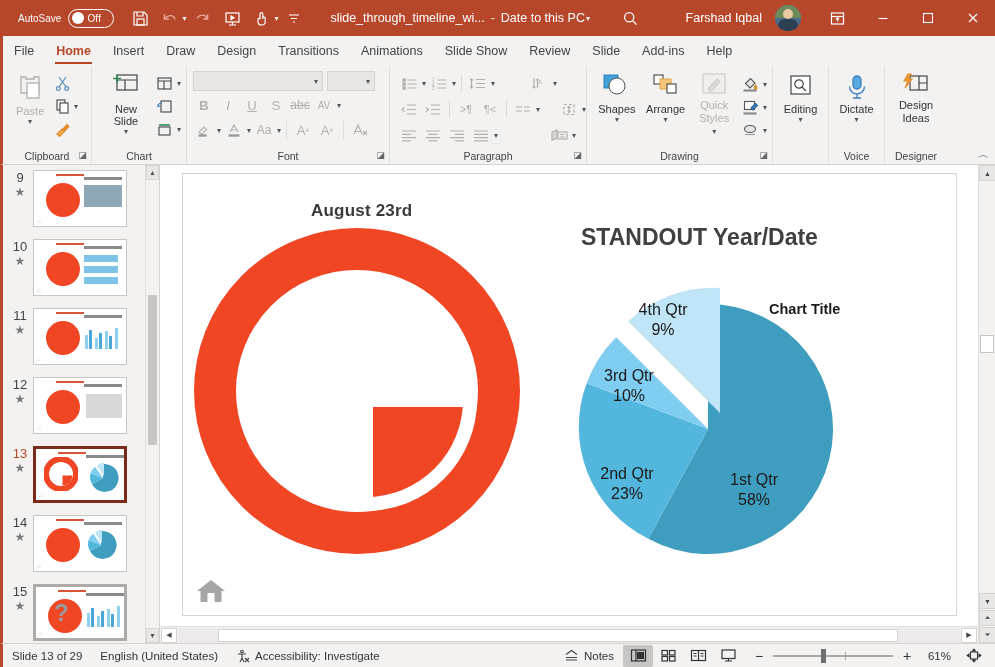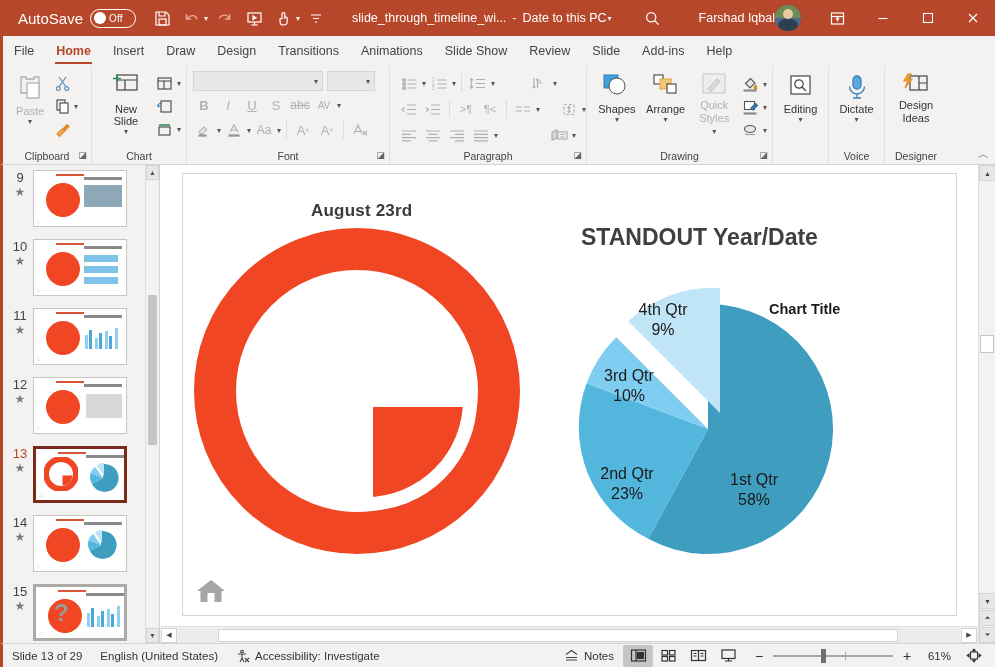--- a/index.html
+++ b/index.html
@@ -11,40 +11,40 @@
   }
   .app { position: relative; width: 995px; height: 667px; display: flex; flex-direction: column; }
 
   
   .titlebar {
     height: 36px; background: #b7472a; color: #fff;
     display: flex; align-items: center; flex: none;
     font-size: 12.5px;
   }
   .autosave-wrap { display: flex; align-items: center; gap: 7px; padding-left: 18px; }
-  .autosave-label { font-size: 15px; }
+  .autosave-label { font-size: 10px; }
   .toggle {
     width: 46px; height: 19px; border-radius: 10px; border: 1.3px solid #fff;
     display: flex; align-items: center; gap: 3px; padding-left: 3px;
     font-size: 10px; letter-spacing: .2px;
   }
   .toggle .knob { width: 12px; height: 12px; border-radius: 50%; background: #fff; flex: none; }
   .qat { display: flex; align-items: center; gap: 2px; margin-left: 12px; }
   .qat-btn {
     width: 28px; height: 28px; display: flex; align-items: center; justify-content: center;
     border-radius: 2px;
   }
   .qat-btn svg { display: block; }
   .caret-mini { font-size: 8px; opacity: .9; margin-left: -4px; }
   .doc-title { margin-left: 22px; display: flex; align-items: center; gap: 6px; white-space: nowrap; }
   .doc-title .sep { opacity: .85; }
   .saved-state { display: flex; align-items: center; gap: 5px; }
   .tb-search { margin-left: 26px; width: 30px; height: 28px; display: flex; align-items: center; justify-content: center; }
   .tb-right { margin-left: auto; display: flex; align-items: center; }
-  .user-name { font-size: 12.5px; margin-right: 0; white-space: nowrap; }
+  .user-name { font-size: 12.5px; margin-right: 13px; white-space: nowrap; }
   .avatar {
     width: 26px; height: 26px; border-radius: 50%; overflow: hidden;
     background: #4a6b8a; flex: none; position: relative; margin-right: 14px;
   }
   .avatar .head { position: absolute; left: 8px; top: 4px; width: 10px; height: 10px; border-radius: 50%; background: #e8c9a0; }
   .avatar .body { position: absolute; left: 3px; top: 14px; width: 20px; height: 12px; border-radius: 7px 7px 0 0; background: #2d3f52; }
   .avatar .bg1 { position: absolute; left: 0; top: 0; width: 26px; height: 13px; background: #6e8c5a; }
   .win-btn { width: 45px; height: 36px; display: flex; align-items: center; justify-content: center; }
 
   

